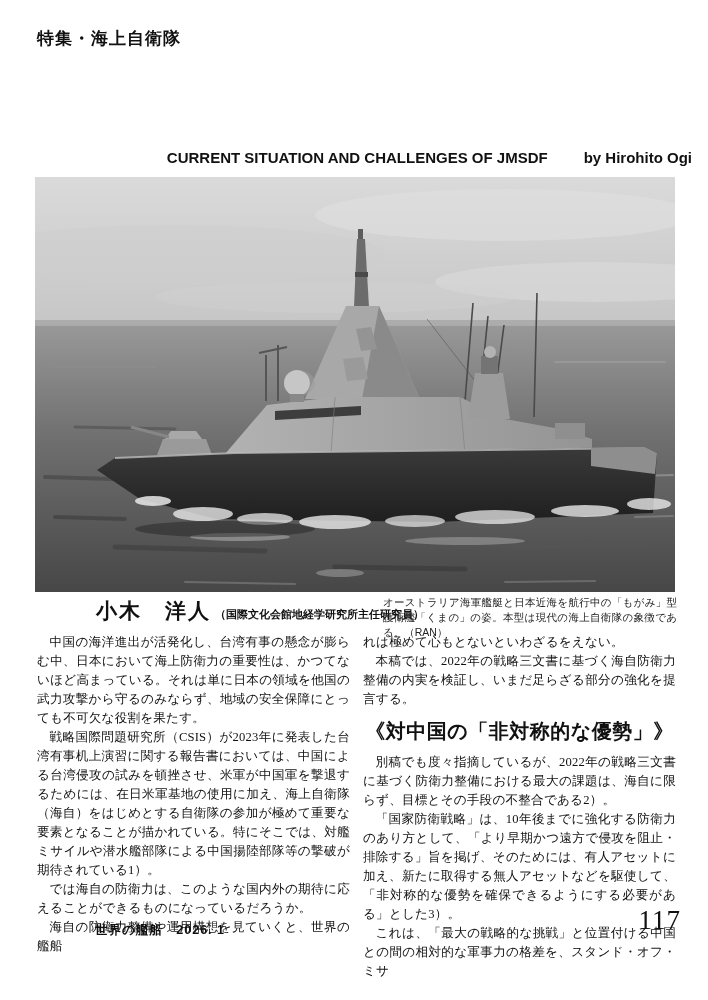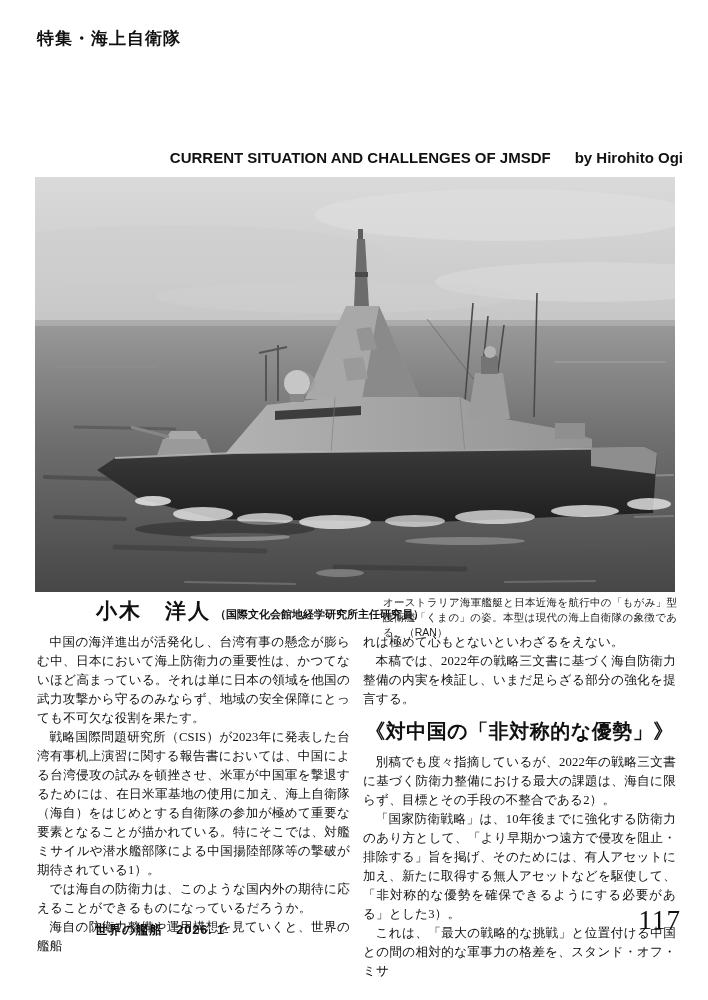--- a/index.html
+++ b/index.html
@@ -16,21 +16,21 @@
     position:absolute;left:33px;top:46px;margin:0;
     font-family:"Liberation Sans",sans-serif;font-weight:900;font-size:50px;
     letter-spacing:2px;line-height:1.05;white-space:nowrap;
   }
   .subtitle{
     position:absolute;right:33px;top:108px;
     font-family:"Liberation Sans",sans-serif;font-weight:800;font-size:32px;
     letter-spacing:1px;white-space:nowrap;
   }
   .engline{
-    position:absolute;right:25px;top:149px;display:flex;gap:24px;align-items:center;
+    position:absolute;right:16px;top:149px;display:flex;gap:36px;align-items:center;
     font-family:"Liberation Sans",sans-serif;font-weight:bold;font-size:15px;white-space:nowrap;
   }
   
   .photo{position:absolute;left:35px;top:177px;width:640px;height:415px;background:#c9c9c9;}
   .photo svg{display:block;}
   
   .author{position:absolute;left:96px;top:597px;white-space:nowrap;}
   .author-name{
     font-family:"Liberation Sans",sans-serif;font-weight:800;font-size:21px;letter-spacing:2px;
   }

